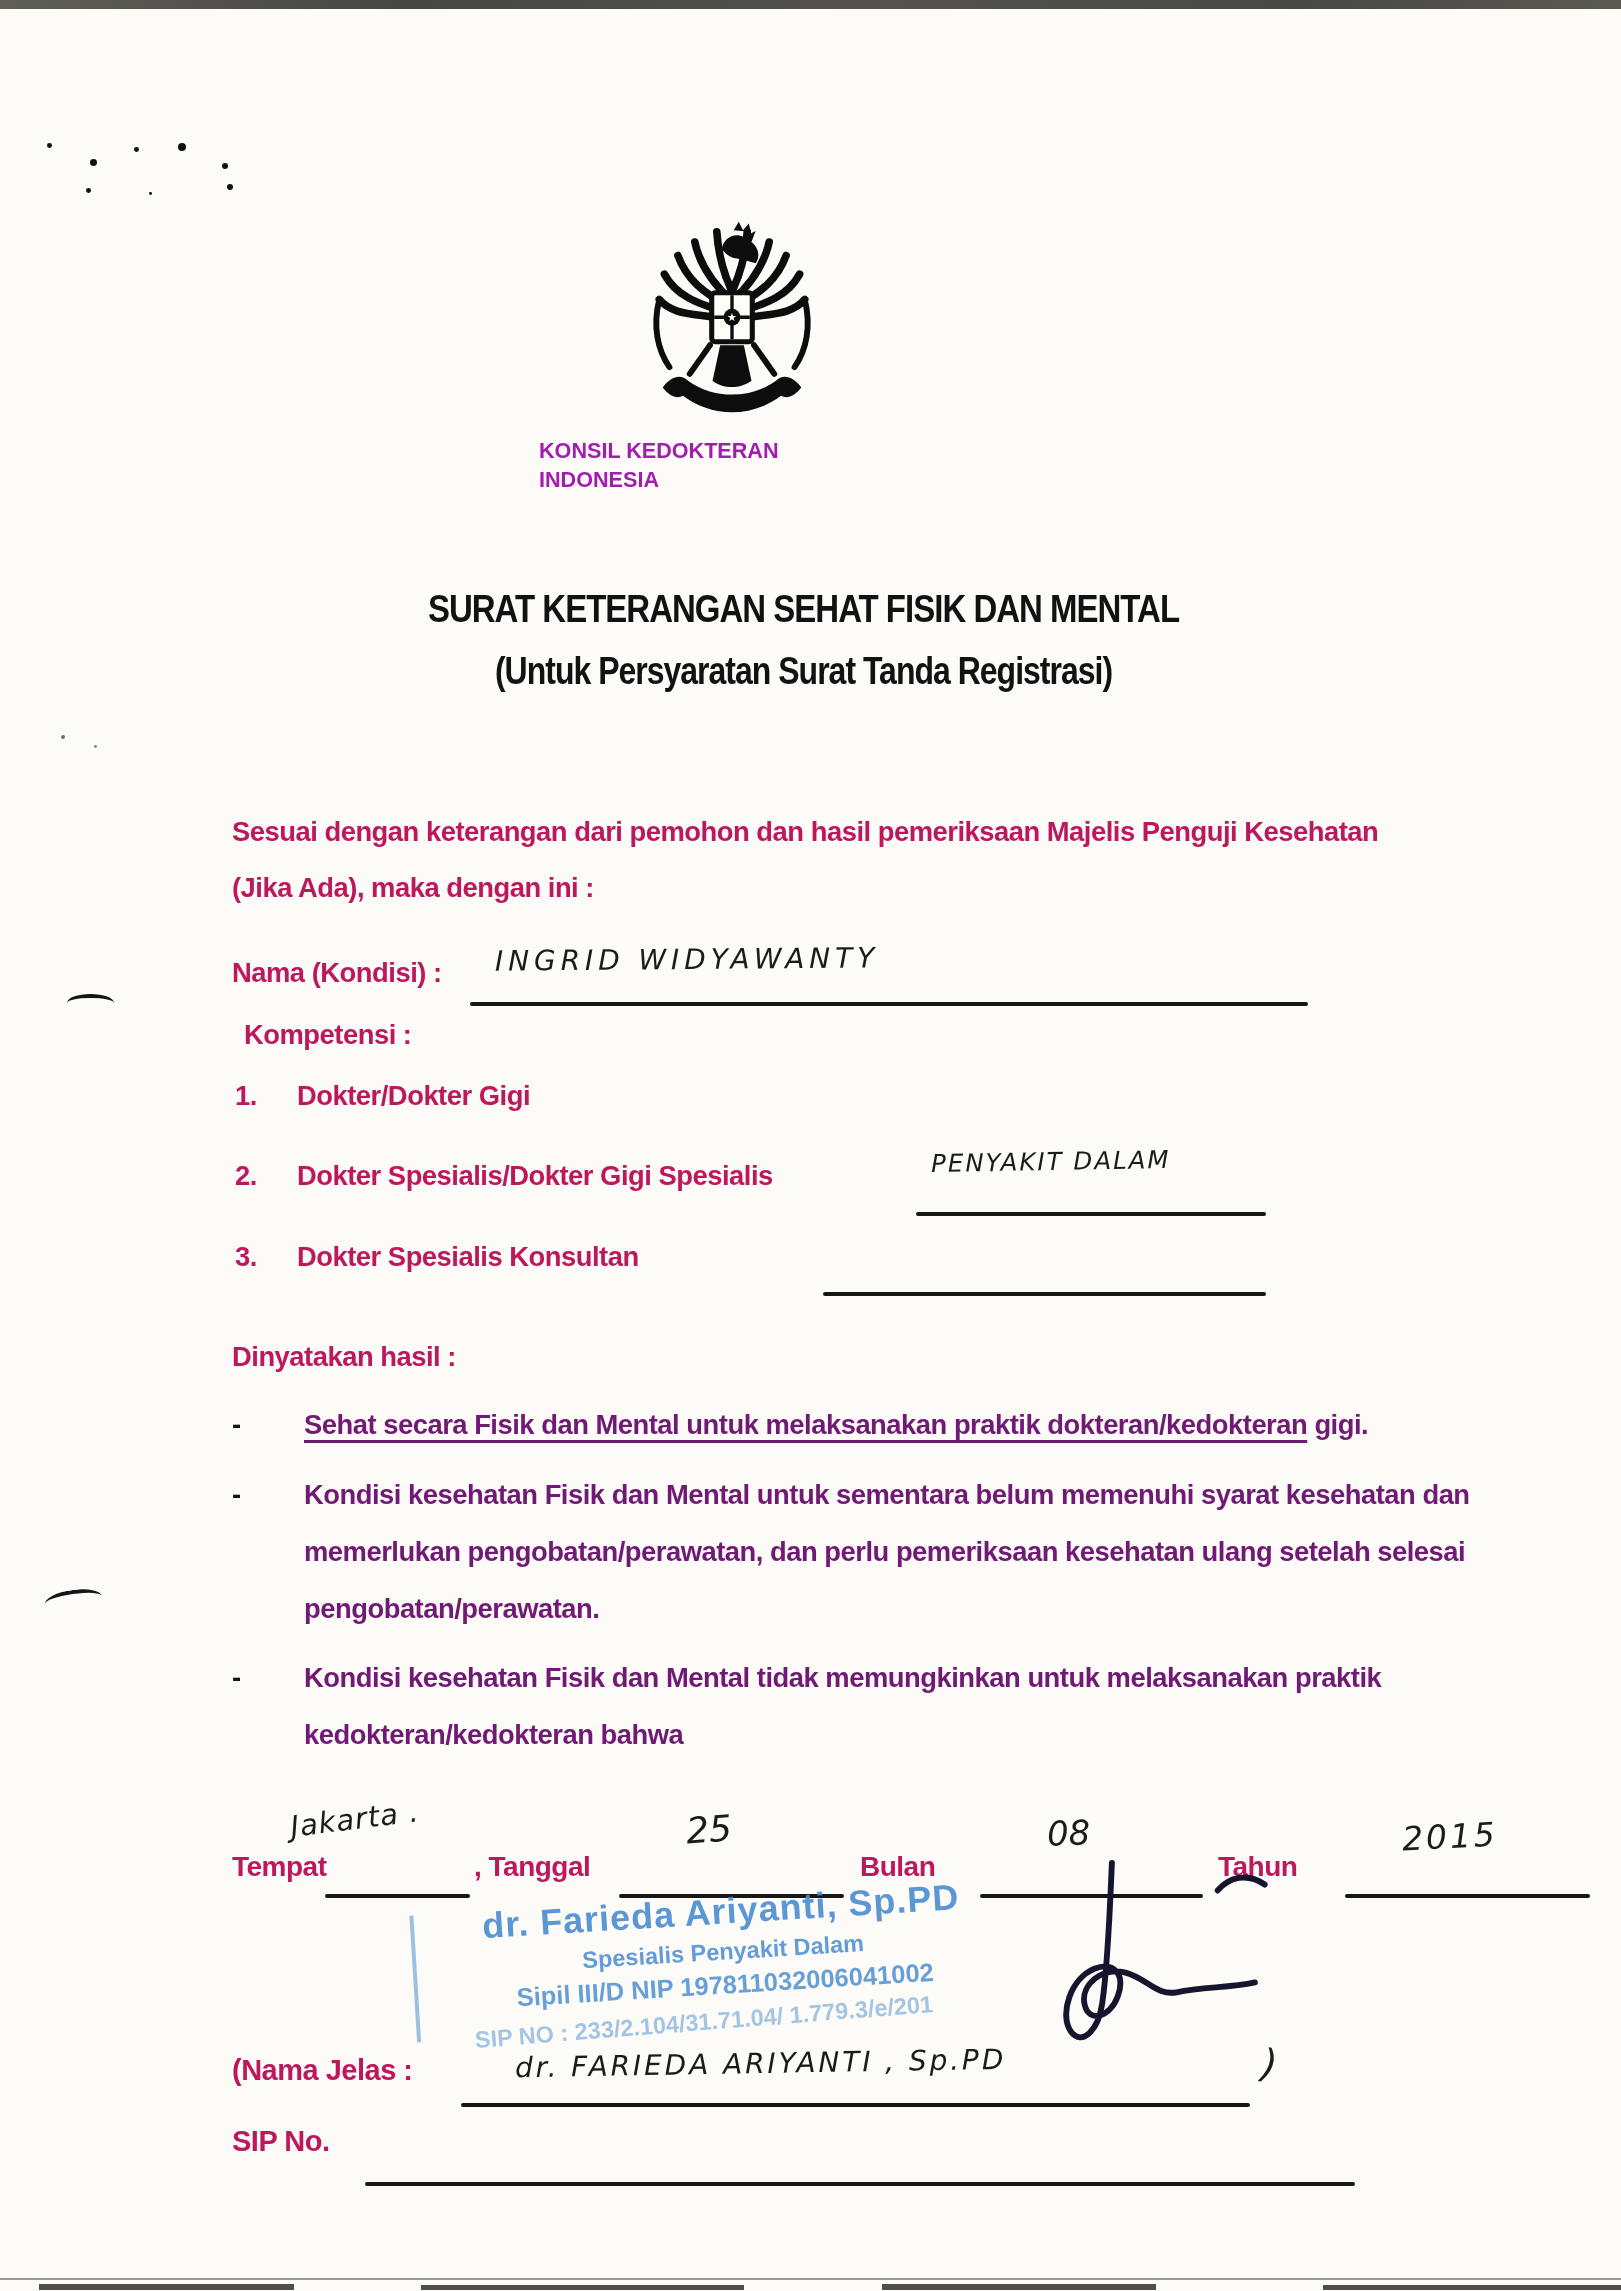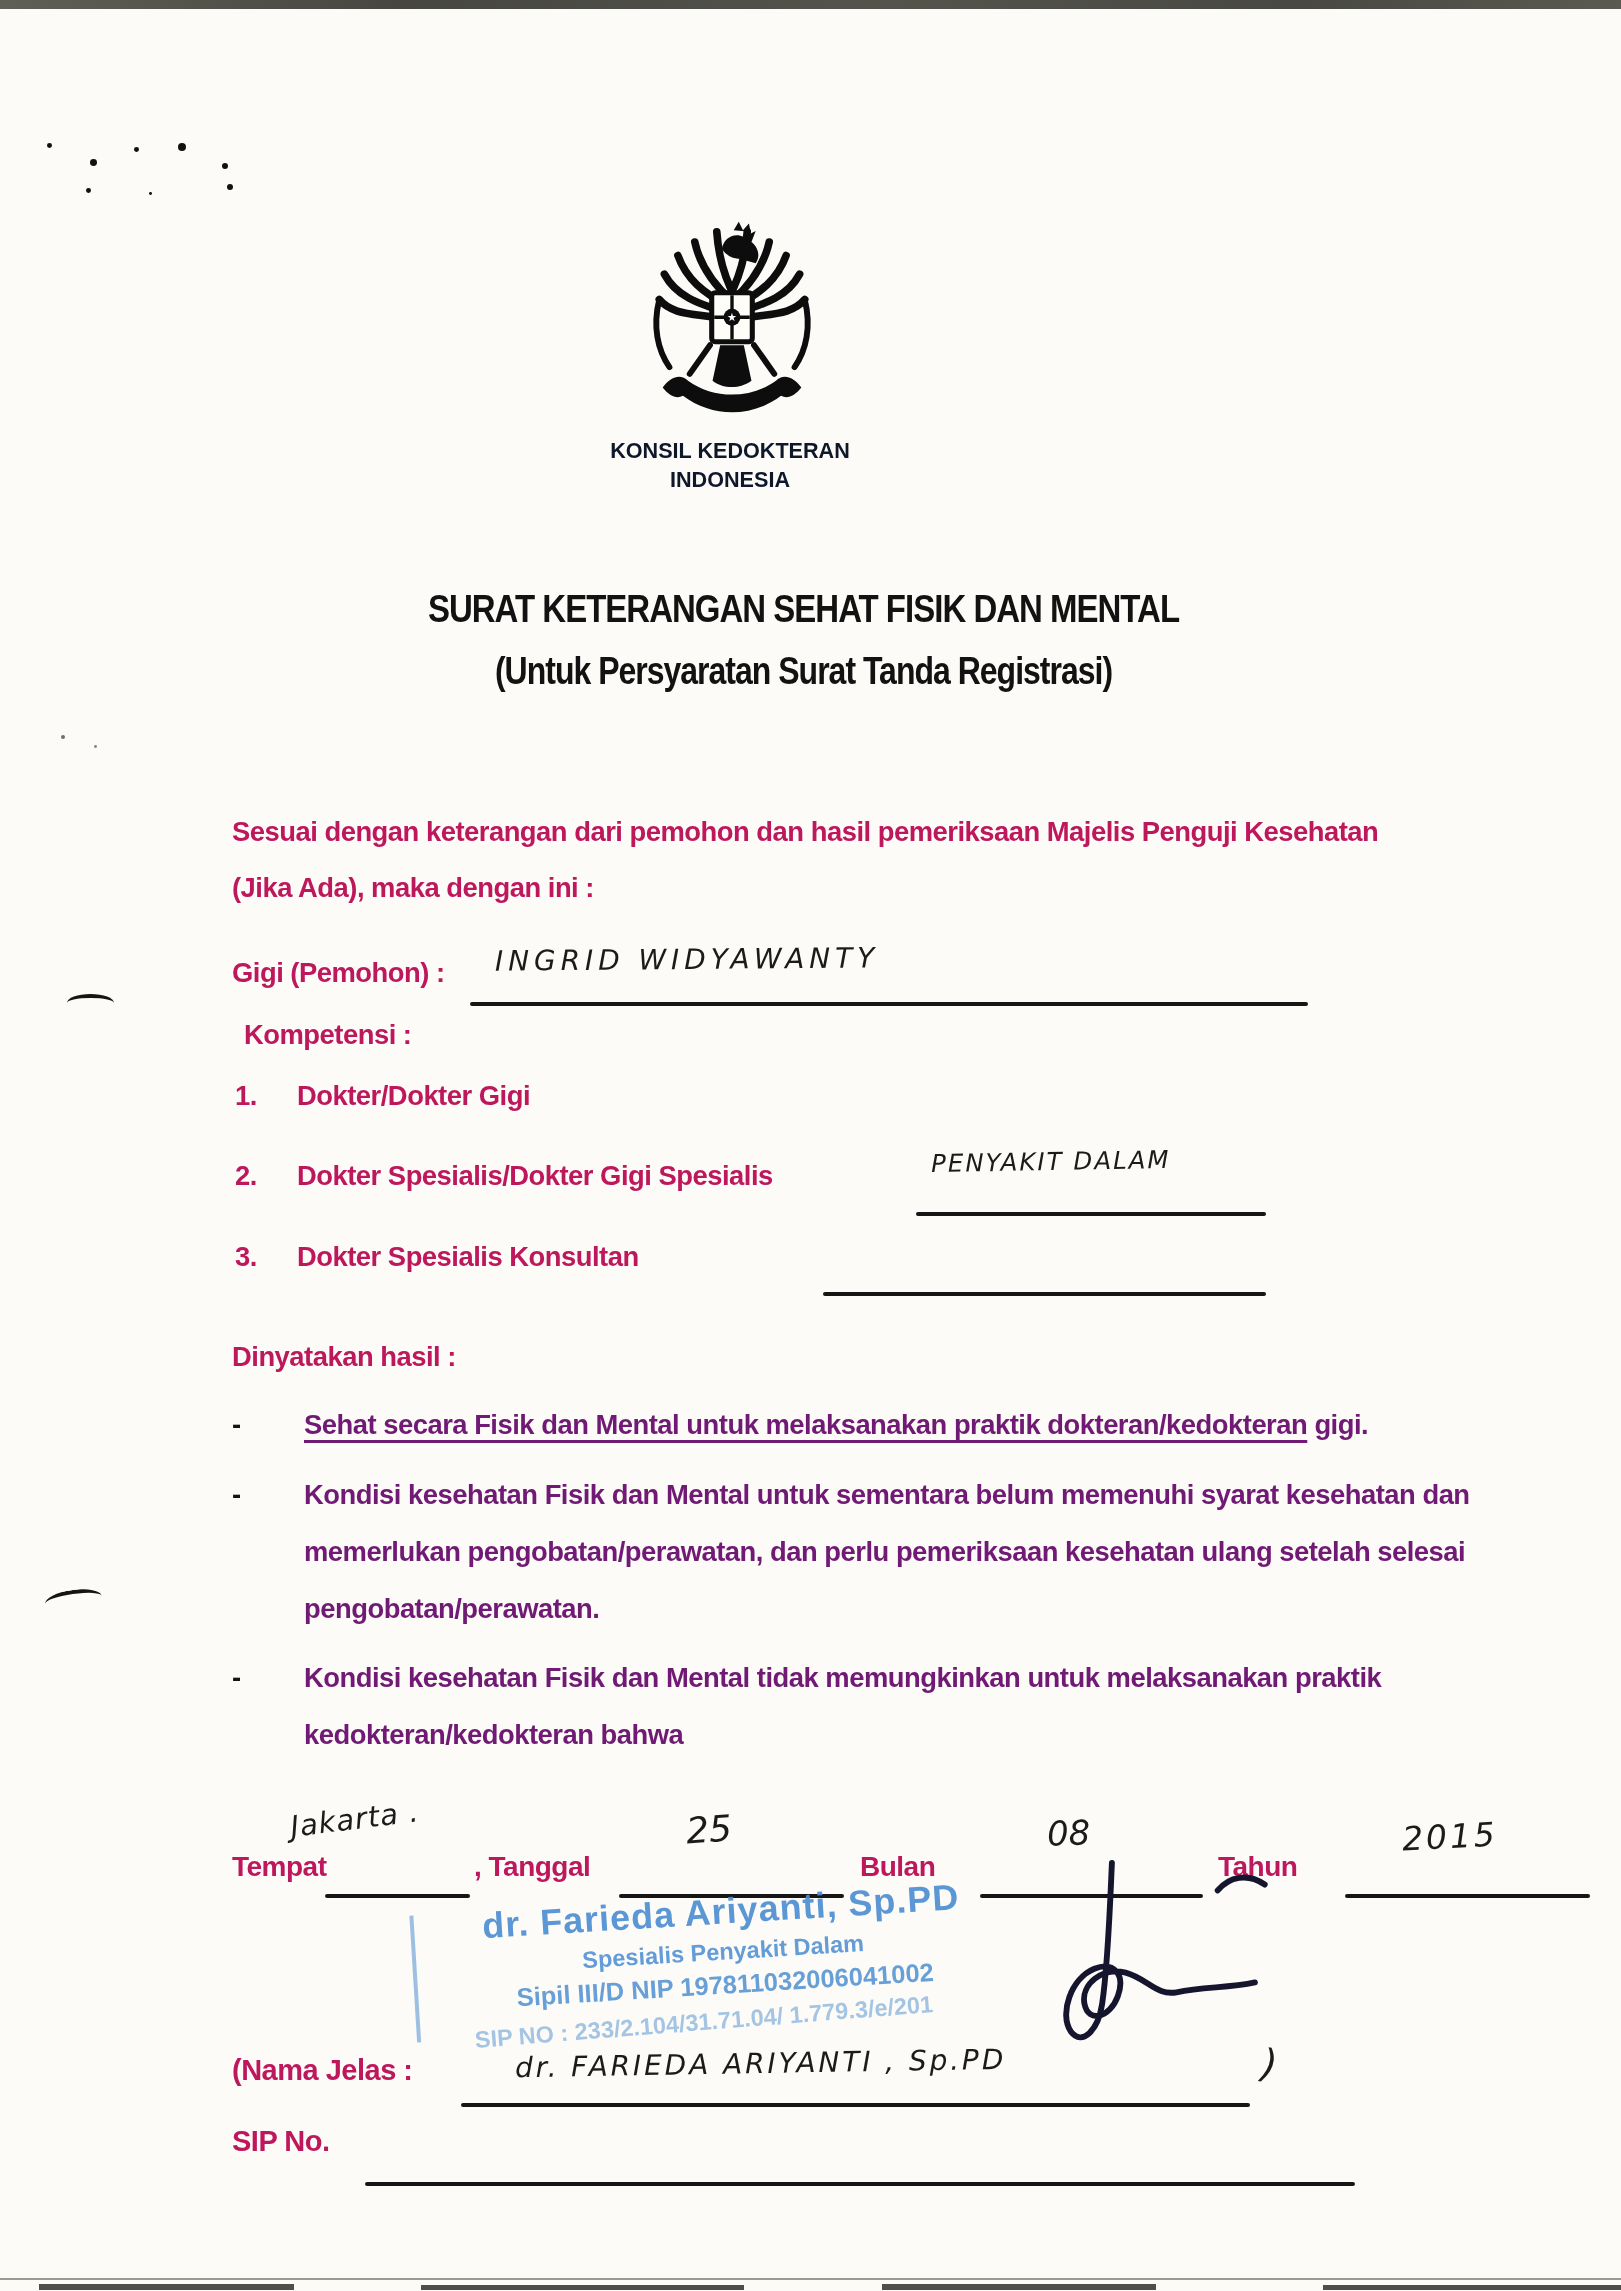--- a/index.html
+++ b/index.html
@@ -49,22 +49,22 @@
     position:absolute;left:0;top:2278px;width:1621px;height:2px;background:#9a9a93;
   }
   .scan-dash{position:absolute;background:#23231f;opacity:.8;}
   .title{
     position:absolute;left:196px;width:1215px;
     text-align:center;font-weight:700;color:#121212;
     transform:scaleY(1.2);transform-origin:top center;
     letter-spacing:-1px;white-space:nowrap;
   }
   .org{
-    position:absolute;left:573px;width:314px;text-align:center;
-    font-weight:700;color:#0f172a;font-size:21.6px;letter-spacing:0;
+    position:absolute;left:539px;width:314px;text-align:left;
+    font-weight:700;color:#a21caf;font-size:21.6px;letter-spacing:0;
   }
   .bullets{
     position:absolute;left:232px;top:1396px;width:1255px;
   }
   .bullet-row{display:flex;margin-bottom:12.7px;}
   .bullet-marker{
     flex:0 0 72px;font-weight:700;font-size:27.4px;color:#141414;line-height:57px;
   }
   .bullet-text{
     width:1166px;font-weight:700;font-size:27.4px;color:#701a75;
@@ -144,21 +144,21 @@
   </svg>
 
   <div class="org" style="top:438px;">KONSIL KEDOKTERAN</div>
   <div class="org" style="top:467px;">INDONESIA</div>
 
   <div class="title" style="top:586px;font-size:33px;">SURAT KETERANGAN SEHAT FISIK DAN MENTAL</div>
   <div class="title" style="top:649px;font-size:32px;">(Untuk Persyaratan Surat Tanda Registrasi)</div>
 
   <div class="printed wrapblock" style="left:232px;top:804px;width:1166px;font-size:27.4px;line-height:56px;">Sesuai dengan keterangan dari pemohon dan hasil pemeriksaan Majelis Penguji Kesehatan (Jika Ada), maka dengan ini :</div>
 
-  <div class="printed" style="left:232px;top:957px;font-size:27.4px;">Gigi (Pemohon) :</div>
+  <div class="printed" style="left:232px;top:957px;font-size:27.4px;">Nama (Kondisi) :</div>
   <div class="hand" style="left:495px;top:943px;font-size:28px;letter-spacing:4.9px;transform:rotate(-0.5deg);">INGRID WIDYAWANTY</div>
   <div class="uline" style="left:470px;top:1002px;width:838px;"></div>
 
   <div class="printed" style="left:244px;top:1019px;font-size:27.4px;">Kompetensi :</div>
 
   <div class="printed" style="left:235px;top:1080px;font-size:27.4px;">1.</div>
   <div class="printed" style="left:297px;top:1080px;font-size:27.4px;">Dokter/Dokter Gigi</div>
 
   <div class="printed" style="left:235px;top:1160px;font-size:27.4px;">2.</div>
   <div class="printed" style="left:297px;top:1160px;font-size:27.4px;">Dokter Spesialis/Dokter Gigi Spesialis</div>

